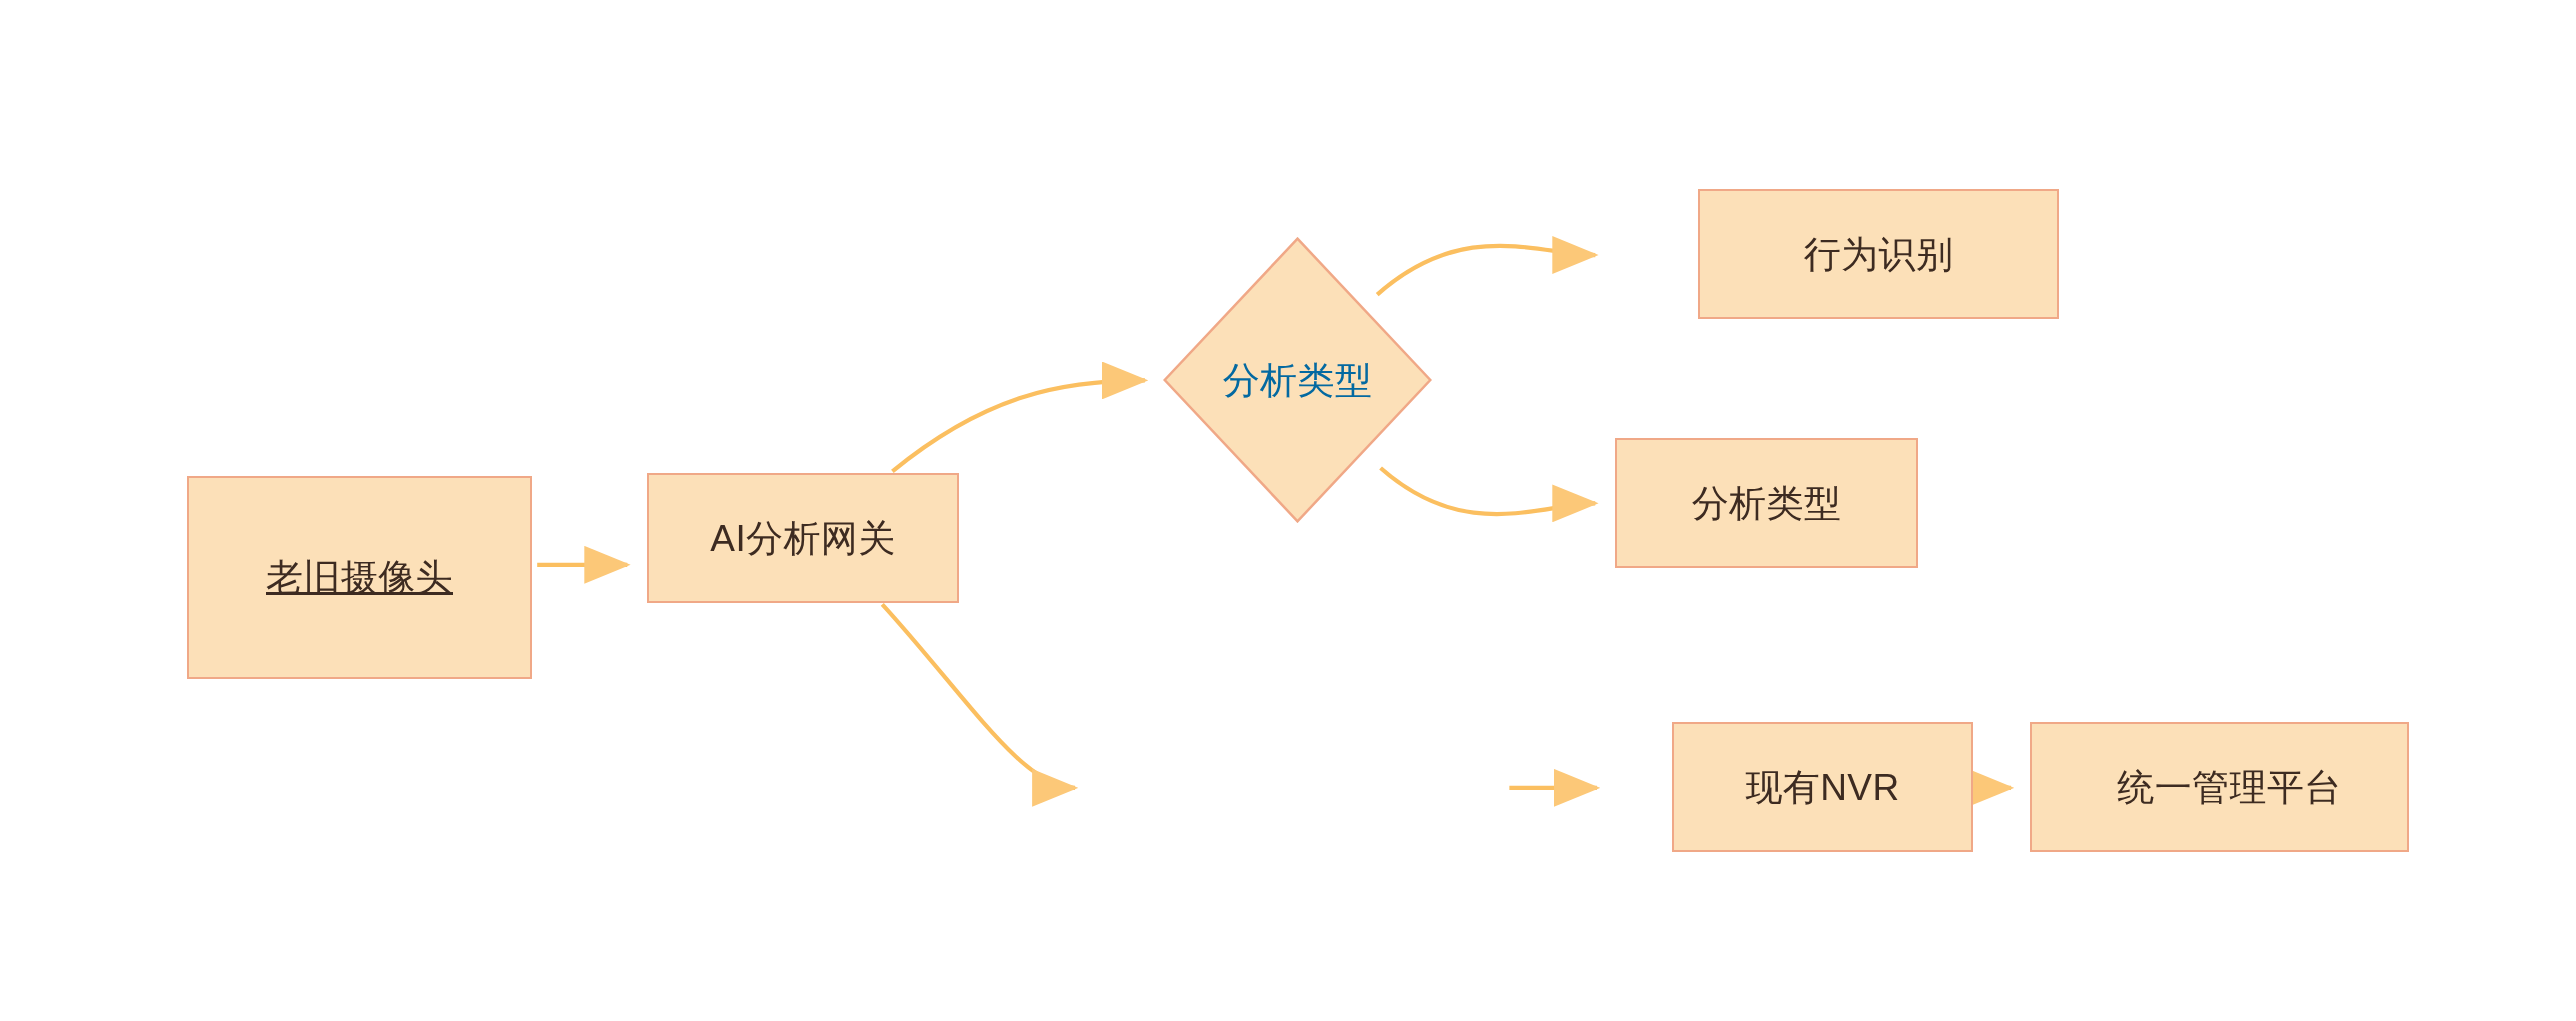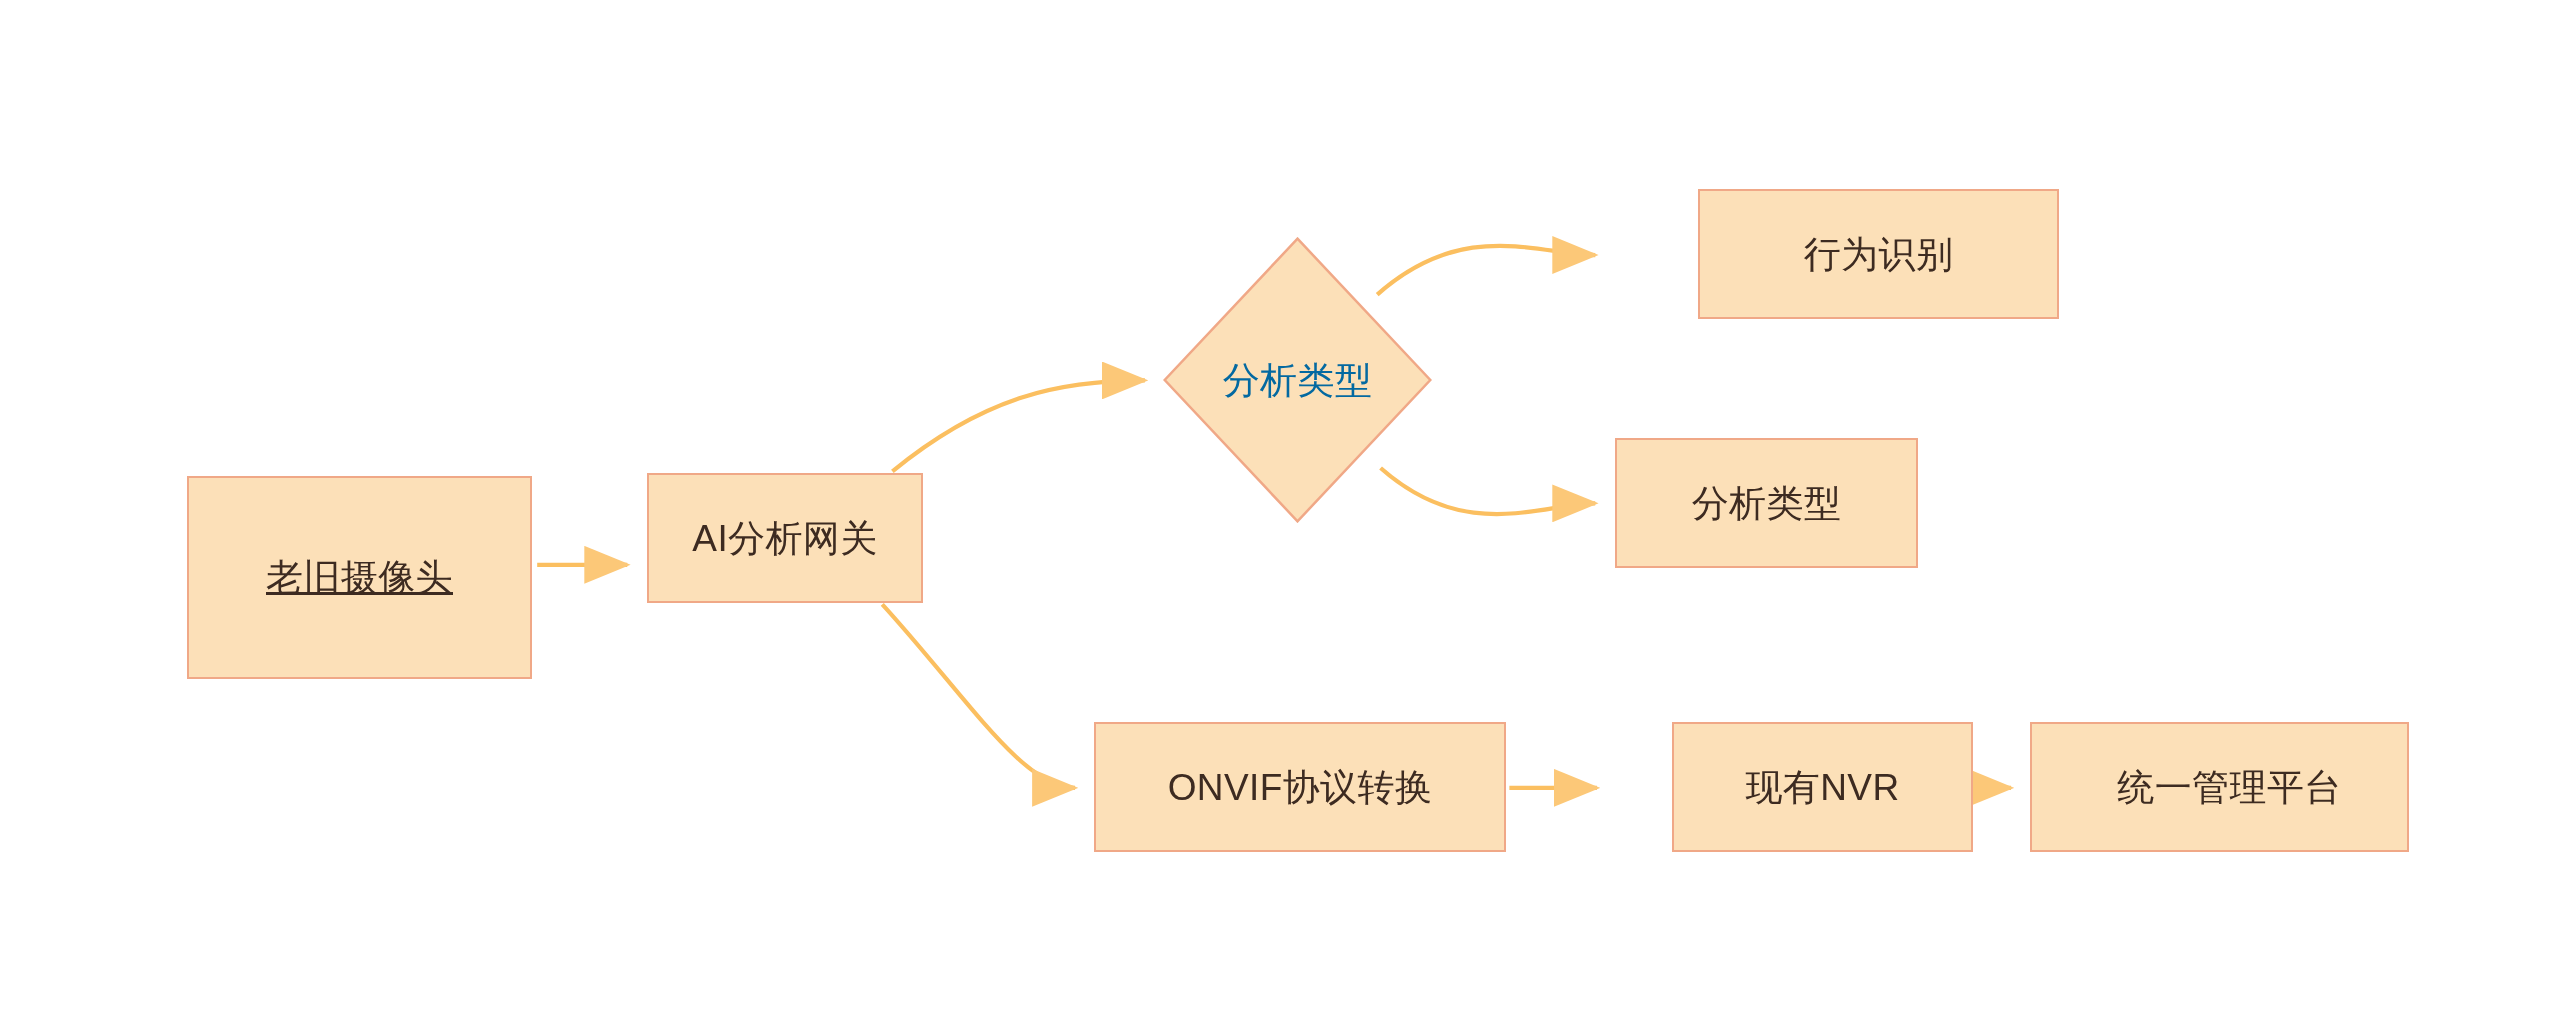--- a/index.html
+++ b/index.html
@@ -93,42 +93,39 @@
 
     <path d="M 1793,936 L 1897,936" fill="none" stroke="#fbbf60" stroke-width="5" marker-end="url(#arrowhead)"></path>
 
     <path d="M 2281,936 L 2389,936" fill="none" stroke="#fbbf60" stroke-width="5" marker-end="url(#arrowhead)"></path>
   </svg>
 
   <div class="node" style="left:187px; top:476px; width:345px; height:203px;text-decoration:underline;">
     <span class="node-label">老旧摄像头</span>
   </div>
 
-  <div class="node" style="left:647px; top:473px; width:276px; height:130px;">
+  <div class="node" style="left:647px; top:473px; width:312px; height:130px;">
     <span class="node-label">AI分析网关</span>
   </div>
 
   <div class="node-decision" style="left:1163px; top:237px; width:269px; height:286px;">
     <svg class="diamond-shape" viewBox="0 0 320 340" preserveAspectRatio="none" xmlns="http://www.w3.org/2000/svg">
       <polygon points="160,2 318,170 160,338 2,170" fill="#fce0b8" stroke="#f0a887" stroke-width="3"></polygon>
     </svg>
     <span class="node-label">分析类型</span>
   </div>
 
   <div class="node" style="left:1698px; top:189px; width:361px; height:130px;">
     <span class="node-label">行为识别</span>
   </div>
 
   <div class="node" style="left:1615px; top:438px; width:303px; height:130px;">
     <span class="node-label">分析类型</span>
   </div>
 
-  <div class="node" style="left:1094px; top:722px; width:412px; height:130px;">
-    <span class="node-label">ONVIF协议转换</span>
-  </div>
 
   <div class="node" style="left:1672px; top:722px; width:301px; height:130px;">
     <span class="node-label">现有NVR</span>
   </div>
 
   <div class="node" style="left:2030px; top:722px; width:379px; height:130px;padding-left:20px;">
     <span class="node-label">统一管理平台</span>
   </div>
 
 </div>

